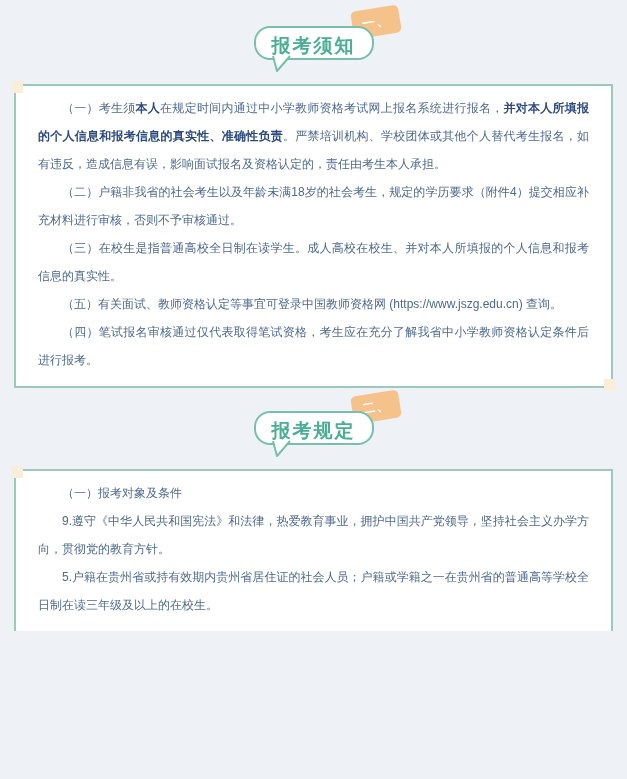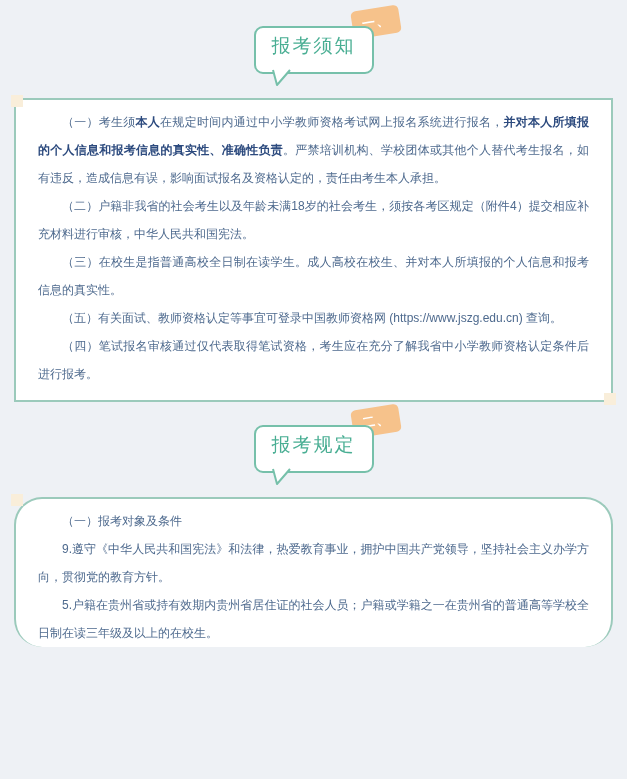--- a/index.html
+++ b/index.html
@@ -41,25 +41,25 @@
     display: flex;
     align-items: center;
     justify-content: center;
     letter-spacing: 1px;
   }
   .bubble {
     position: relative;
     z-index: 2;
     background: var(--panel-bg, #ffffff);
     border: 2px solid var(--bubble-border, #76c0aa);
-    border-radius: 9px;
-    padding: 5px 16px 14px;
+    border-radius: 16px;
+    padding: 5px 16px 0;
     color: var(--badge-text, #49ae93);
     font-size: 19px;
-    font-weight: normal;
+    font-weight: bold;
     letter-spacing: 2px;
     line-height: 25px;
   }
   .bubble-tail {
     position: absolute;
     left: 16px;
     top: 100%;
     margin-top: -3px;
     z-index: 3;
   }
@@ -76,21 +76,21 @@
   .panel::after {
     content: "";
     position: absolute;
     width: 12px;
     height: 12px;
     background: var(--corner-accent, #f9eeda);
     z-index: 4;
   }
   .panel::before { top: -5px; left: -5px; }
   .panel::after  { bottom: -5px; right: -5px; }
-  .panel.open-bottom { border-bottom: none; padding-bottom: 0; border-radius: 28px; }
+  .panel.open-bottom { border-bottom: none; padding-bottom: 12px; }
   .panel.open-bottom::after { display: none; }
 
   .para {
     font-size: 12px;
     line-height: 28px;
     color: var(--body-text, #4e6a8e);
     text-indent: 2em;
     text-align: justify;
   }
   .para strong {
@@ -110,21 +110,21 @@
         <div class="bubble">
           <span>报考须知</span>
           <svg class="bubble-tail" width="20" height="18" viewBox="0 0 20 18">
             <path d="M1 1 L5 16 L18 1" fill="#ffffff" stroke="#76c0aa" stroke-width="2" stroke-linejoin="round"></path>
           </svg>
         </div>
       </div>
     </div>
     <div class="panel">
         <p class="para"><span>（一）考生须</span><strong>本人</strong><span>在规定时间内通过中小学教师资格考试网上报名系统进行报名，</span><strong>并对本人所填报的个人信息和报考信息的真实性、准确性负责</strong><span>。严禁培训机构、学校团体或其他个人替代考生报名，如有违反，造成信息有误，影响面试报名及资格认定的，责任由考生本人承担。</span></p>
-        <p class="para"><span>（二）户籍非我省的社会考生以及年龄未满18岁的社会考生，须按各考区规定（附件4）提交相应补充材料进行审核，中华人民共和国宪法。</span></p>
+        <p class="para"><span>（二）户籍非我省的社会考生以及年龄未满18岁的社会考生，规定的学历要求（附件4）提交相应补充材料进行审核，否则不予审核通过。</span></p>
         <p class="para"><span>（三）在校生是指普通高校全日制在读学生。成人高校在校生、并对本人所填报的个人信息和报考信息的真实性。</span></p>
         <p class="para"><span>（五）有关面试、教师资格认定等事宜可登录中国教师资格网 (https://www.jszg.edu.cn) 查询。</span></p>
         <p class="para"><span>（四）笔试报名审核通过仅代表取得笔试资格，考生应在充分了解我省中小学教师资格认定条件后进行报考。</span></p>
       </div>
   </section>
 
   <section>
     <div class="badge-row second">
       <div class="badge">
         <div class="tag-card">二、</div>

